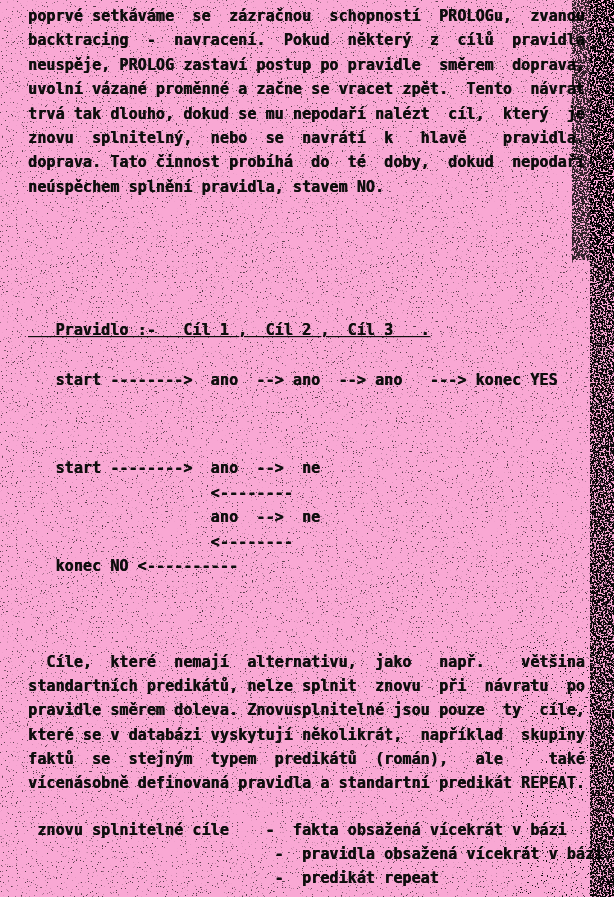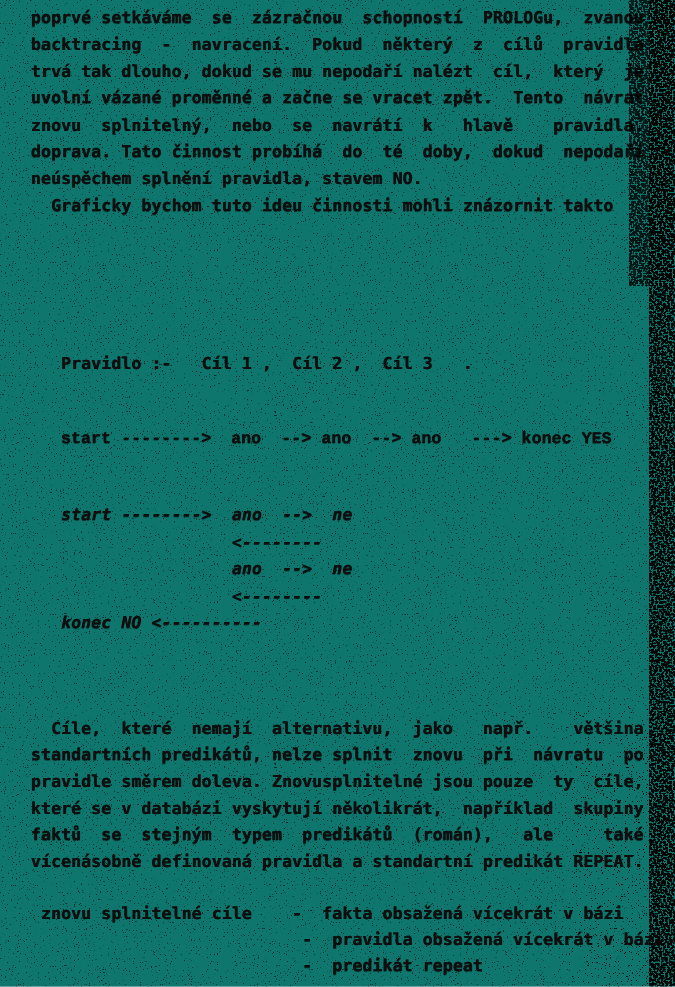--- a/index.html
+++ b/index.html
@@ -1,57 +1,57 @@
 <!DOCTYPE html>
 <html><head>
 <meta charset="utf-8">
 <style>
   html,body{margin:0;padding:0;background:#e8e8e8;}
   .page{
     position:relative;
     width:614px;height:897px;
-    background:#0f766e;
+    background:#f9a8d4;
     overflow:hidden;
     font-family:"DejaVu Sans Mono","Liberation Mono",monospace;
     font-weight:700;
     color:#0e0e0e;
   }
   .block{position:absolute;left:28px;}
   .line{
     white-space:pre;
     font-size:15px;
     line-height:24.4px;
     letter-spacing:0.1px;
     text-shadow:0.5px 0 0 rgba(14,14,14,0.85), 0 0.4px 0 rgba(14,14,14,0.45);
   }
   .para1{top:4px;}
-  .rule-line{top:318px;}
-  .flow-yes{top:388px;font-family:Liberation Mono, monospace;}
+  .rule-line{top:318px;text-decoration:underline;}
+  .flow-yes{top:368px;}
   .flow-no{top:456px;}
-  .flow-no .line{line-height:24.6px;font-style:italic;}
+  .flow-no .line{line-height:24.6px;}
   .para2{top:650px;}
   .para2 .line{line-height:24.2px;}
   .list{top:818px;}
   .list .line{line-height:24px;}
   .noise{position:absolute;top:0;left:0;pointer-events:none;}
 </style>
 </head>
 <body>
 
 <div class="page">
 
   <div class="block para1">
     <div class="line">poprvé setkáváme  se  zázračnou  schopností  PROLOGu,  zvanou</div>
     <div class="line">backtracing  -  navracení.  Pokud  některý  z  cílů  pravidla</div>
+    <div class="line">neuspěje, PROLOG zastaví postup po pravidle  směrem  doprava,</div>
+    <div class="line">uvolní vázané proměnné a začne se vracet zpět.  Tento  návrat</div>
     <div class="line">trvá tak dlouho, dokud se mu nepodaří nalézt  cíl,  který  je</div>
-    <div class="line">uvolní vázané proměnné a začne se vracet zpět.  Tento  návrat</div>
     <div class="line">znovu  splnitelný,  nebo  se  navrátí  k   hlavě    pravidla.</div>
     <div class="line">doprava. Tato činnost probíhá  do  té  doby,  dokud  nepodaří</div>
     <div class="line">neúspěchem splnění pravidla, stavem NO.</div>
-    <div class="line">  Graficky bychom tuto ideu činnosti mohli znázornit takto</div>
   </div>
 
   <div class="block rule-line">
     <div class="line">   Pravidlo :-   Cíl 1 ,  Cíl 2 ,  Cíl 3   .</div>
   </div>
 
   <div class="block flow-yes">
     <div class="line">   start --------&gt;  ano  --&gt; ano  --&gt; ano   ---&gt; konec YES</div>
   </div>
 

